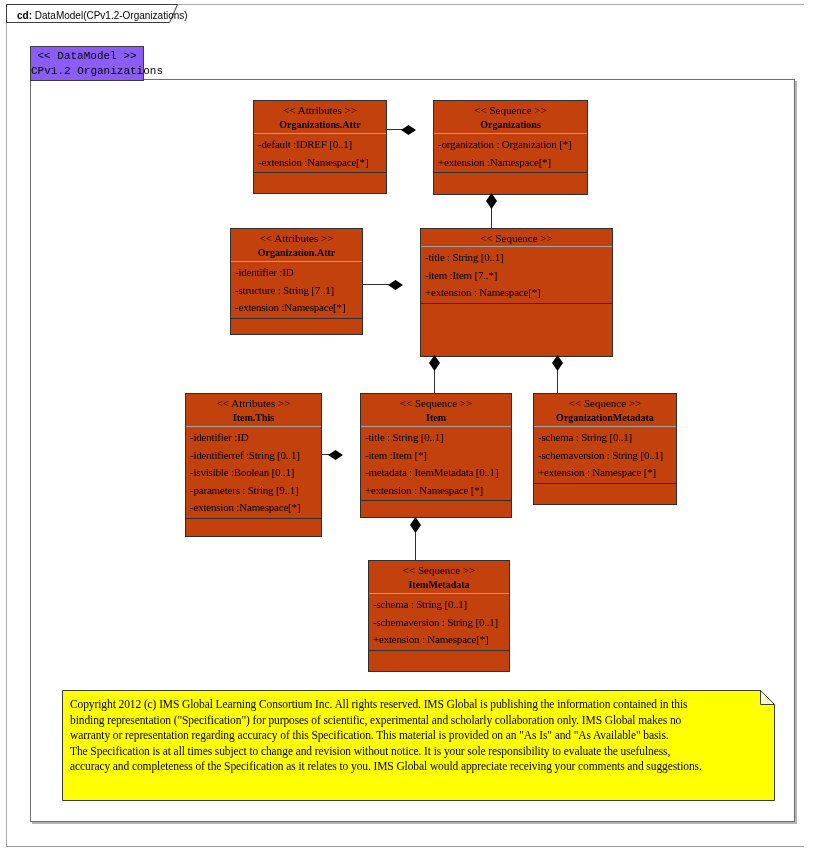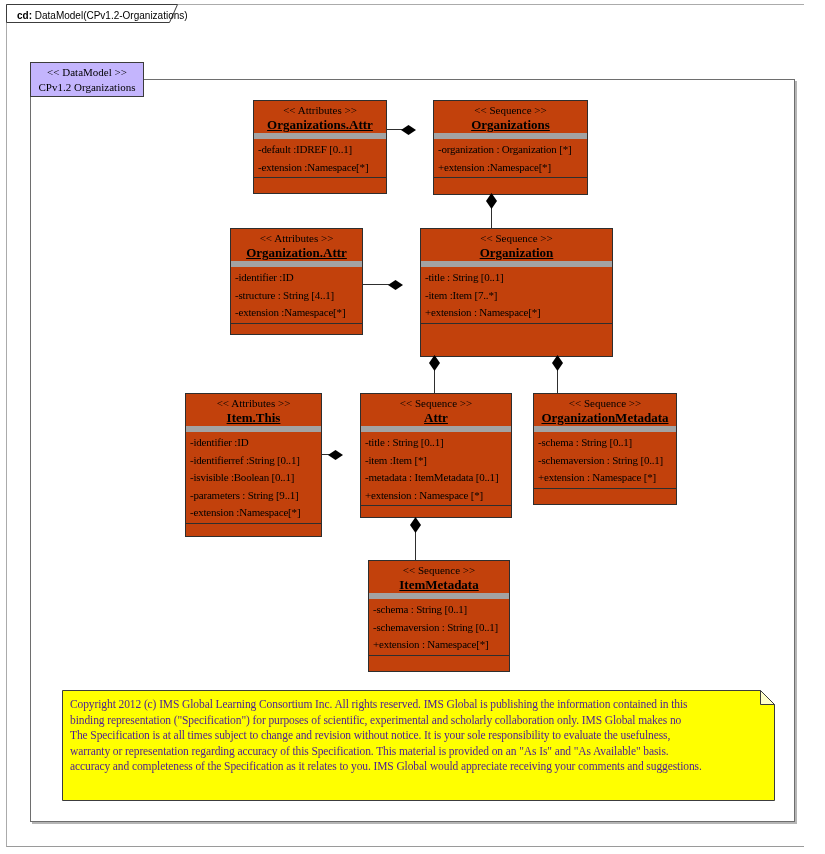--- a/index.html
+++ b/index.html
@@ -8,45 +8,45 @@
   
   .outer-border{position:absolute;left:6px;top:4px;width:812px;height:841px;
                 border:1px solid #ababab;border-right-color:#9a9a9a;border-bottom-color:#9a9a9a;}
   .page-tab{position:absolute;left:6px;top:4px;width:172px;height:19px;}
   .page-tab-text{position:absolute;left:11px;top:6px;font-family:"Liberation Sans","DejaVu Sans",sans-serif;
                  font-size:10px;white-space:nowrap;}
   .page-tab-text b{font-weight:bold;}
   
   .frame{position:absolute;left:30px;top:79px;width:763px;height:741px;background:#ffffff;
          border:1px solid #6e6e6e;box-shadow:2px 2px 0 #b5b5b5;}
-  .frame-label{position:absolute;left:30px;top:62px;width:112px;height:33px;background:#c4b5fd;
-               border:1px solid #3c3c3c;text-align:center;z-index:3;}
+  .frame-label{position:absolute;left:30px;top:46px;width:112px;height:33px;background:#8b5cf6;
+               border:1px solid #3c3c3c;text-align:center;z-index:3;font-family:Liberation Mono, monospace;}
   .frame-label .stereo{font-size:11px;line-height:15px;padding-top:2px;white-space:nowrap;}
   .frame-label .fname{font-size:11px;line-height:14px;white-space:nowrap;}
   
   .uml-class{position:absolute;background:#c2410c;border:1px solid #2e2e2e;
              display:flex;flex-direction:column;z-index:2;margin-left:18px;}
   .cls-head{text-align:center;padding:2px 1px 1px 1px;}
   .cls-stereo{font-size:11px;line-height:14px;white-space:nowrap;}
-  .cls-name{font-size:13px;line-height:15px;font-weight:bold;white-space:nowrap;text-decoration:underline;}
-  .cls-attrs{border-top:6px solid #a3a3a3;padding:2px 2px 1px 4px;}
+  .cls-name{font-size:10px;line-height:15px;font-weight:bold;white-space:nowrap;}
+  .cls-attrs{border-top:1px solid #a3a3a3;padding:2px 2px 1px 4px;}
   .attr{font-size:11px;line-height:17.5px;white-space:nowrap;letter-spacing:-0.2px;}
   .cls-empty{border-top:1px solid #2e2e2e;flex:1;}
   
   .hline,.vline{position:absolute;background:#2e2e2e;z-index:1;}
   .hline{height:1px;}
   .vline{width:1px;}
   .diamond{position:absolute;background:#000;z-index:2;
            clip-path:polygon(50% 0,100% 50%,50% 100%,0 50%);}
   .diamond.h{width:15px;height:10px;}
   .diamond.v{width:11px;height:16px;}
   
   .note{position:absolute;left:62px;top:690px;width:713px;height:111px;z-index:2;}
   .note svg{position:absolute;left:0;top:0;}
-  .note-text{position:absolute;left:8px;top:7px;width:698px;color:#4c1d95;}
+  .note-text{position:absolute;left:8px;top:7px;width:698px;color:#000000;}
   .note-line{font-size:11.5px;line-height:15.5px;white-space:nowrap;letter-spacing:-0.1px;}
 </style>
 </head>
 <body>
 
 <div id="page">
 
   <div class="outer-border"></div>
 
   <div class="page-tab">
@@ -86,30 +86,29 @@
     <div class="cls-empty"></div>
   </div>
 
   <div class="uml-class" style="left:212px;top:228px;width:131px;height:105px;">
     <div class="cls-head">
       <div class="cls-stereo">&lt;&lt; Attributes &gt;&gt;</div>
       <div class="cls-name">Organization.Attr</div>
     </div>
     <div class="cls-attrs">
       <div class="attr">-identifier  :ID</div>
-      <div class="attr">-structure : String [4..1]</div>
+      <div class="attr">-structure : String [7..1]</div>
       <div class="attr">-extension :Namespace[*]</div>
     </div>
     <div class="cls-empty"></div>
   </div>
 
   <div class="uml-class" style="left:402px;top:228px;width:191px;height:127px;">
     <div class="cls-head">
       <div class="cls-stereo">&lt;&lt; Sequence &gt;&gt;</div>
-      <div class="cls-name">Organization</div>
     </div>
     <div class="cls-attrs">
       <div class="attr">-title : String [0..1]</div>
       <div class="attr">-item :Item [7..*]</div>
       <div class="attr">+extension : Namespace[*]</div>
     </div>
     <div class="cls-empty"></div>
   </div>
 
   <div class="uml-class" style="left:167px;top:393px;width:135px;height:142px;">
@@ -123,21 +122,21 @@
       <div class="attr">-isvisible  :Boolean [0..1]</div>
       <div class="attr">-parameters : String [9..1]</div>
       <div class="attr">-extension :Namespace[*]</div>
     </div>
     <div class="cls-empty"></div>
   </div>
 
   <div class="uml-class" style="left:342px;top:393px;width:150px;height:123px;">
     <div class="cls-head">
       <div class="cls-stereo">&lt;&lt; Sequence &gt;&gt;</div>
-      <div class="cls-name">Attr</div>
+      <div class="cls-name">Item</div>
     </div>
     <div class="cls-attrs">
       <div class="attr">-title : String [0..1]</div>
       <div class="attr">-item :Item [*]</div>
       <div class="attr">-metadata : ItemMetadata [0..1]</div>
       <div class="attr">+extension : Namespace [*]</div>
     </div>
     <div class="cls-empty"></div>
   </div>
 
@@ -189,19 +188,19 @@
   <div class="vline" style="left:415px;top:531px;height:29px;"></div>
 
   <div class="note">
     <svg width="713" height="111">
       <polygon points="0.5,0.5 698.5,0.5 712.5,14.5 712.5,110.5 0.5,110.5" fill="#FFFF00" stroke="#3c3c3c"></polygon>
       <polygon points="698.5,0.5 698.5,14.5 712.5,14.5" fill="#ffffc8" stroke="#3c3c3c"></polygon>
     </svg>
     <div class="note-text">
       <div class="note-line">Copyright 2012 (c) IMS Global Learning Consortium Inc.  All rights reserved.  IMS Global is publishing the information contained in this</div>
       <div class="note-line">binding representation ("Specification") for purposes of scientific, experimental and scholarly collaboration only.  IMS Global makes no</div>
+      <div class="note-line">warranty or representation regarding accuracy of this Specification.  This material is provided on an "As Is" and "As Available" basis.</div>
       <div class="note-line">The Specification is at all times subject to change and revision without notice.  It is your sole responsibility to evaluate the usefulness,</div>
-      <div class="note-line">warranty or representation regarding accuracy of this Specification.  This material is provided on an "As Is" and "As Available" basis.</div>
       <div class="note-line">accuracy and completeness of the Specification as it relates to you.  IMS Global would appreciate receiving your comments and suggestions.</div>
     </div>
   </div>
 
 </div>
 
 </body></html>

